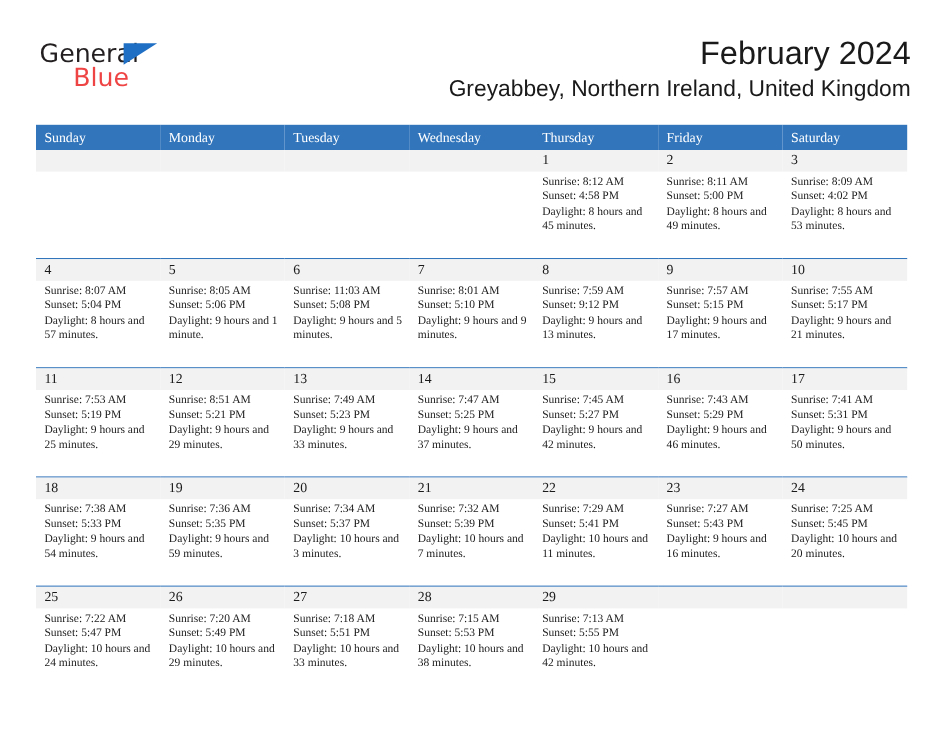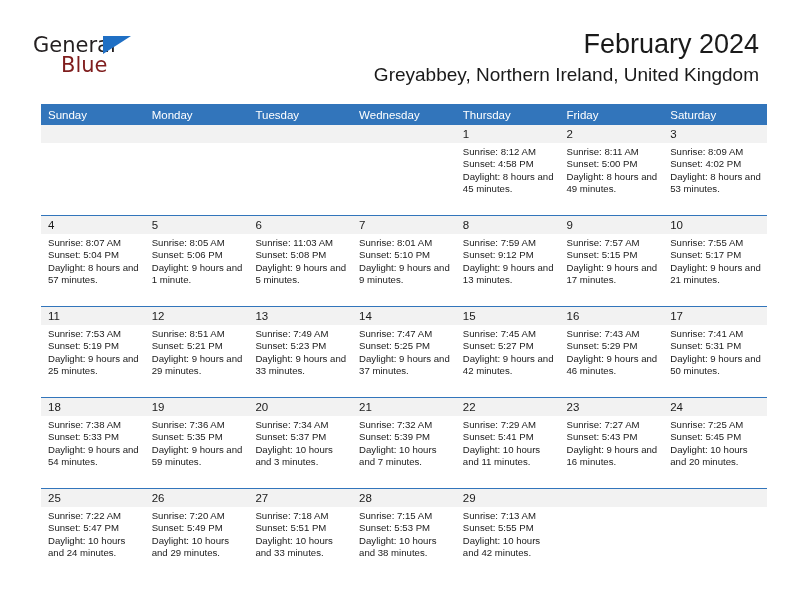--- a/index.html
+++ b/index.html
@@ -56,21 +56,21 @@
     height: 0;
     border-left: 28px solid #1f6fc4;
     border-bottom: 18px solid transparent;
   }
   .logo-blue {
     position: absolute;
     left: 28px;
     top: 20px;
     font-size: 21px;
     line-height: 23px;
-    color: #7f1d1d;
+    color: #ef4444;
     font-family: "DejaVu Sans", sans-serif;
     font-weight: 400;
   }
 
   .title-block {
     position: absolute;
     right: 0;
     top: 0;
     text-align: right;
   }
@@ -86,23 +86,24 @@
     font-size: 19px;
     line-height: 17px;
     color: #1a1a1a;
     font-weight: 400;
     white-space: nowrap;
   }
 
   
   .calendar {
     position: absolute;
-    left: 41px;
+    left: 30px;
     top: 104px;
     width: 726px;
+    font-family: Liberation Serif, serif;
   }
   table.cal {
     border-collapse: collapse;
     table-layout: fixed;
     width: 726px;
   }
   table.cal col { width: 103.71px; }
 
   thead th {
     background: #3275bb;

